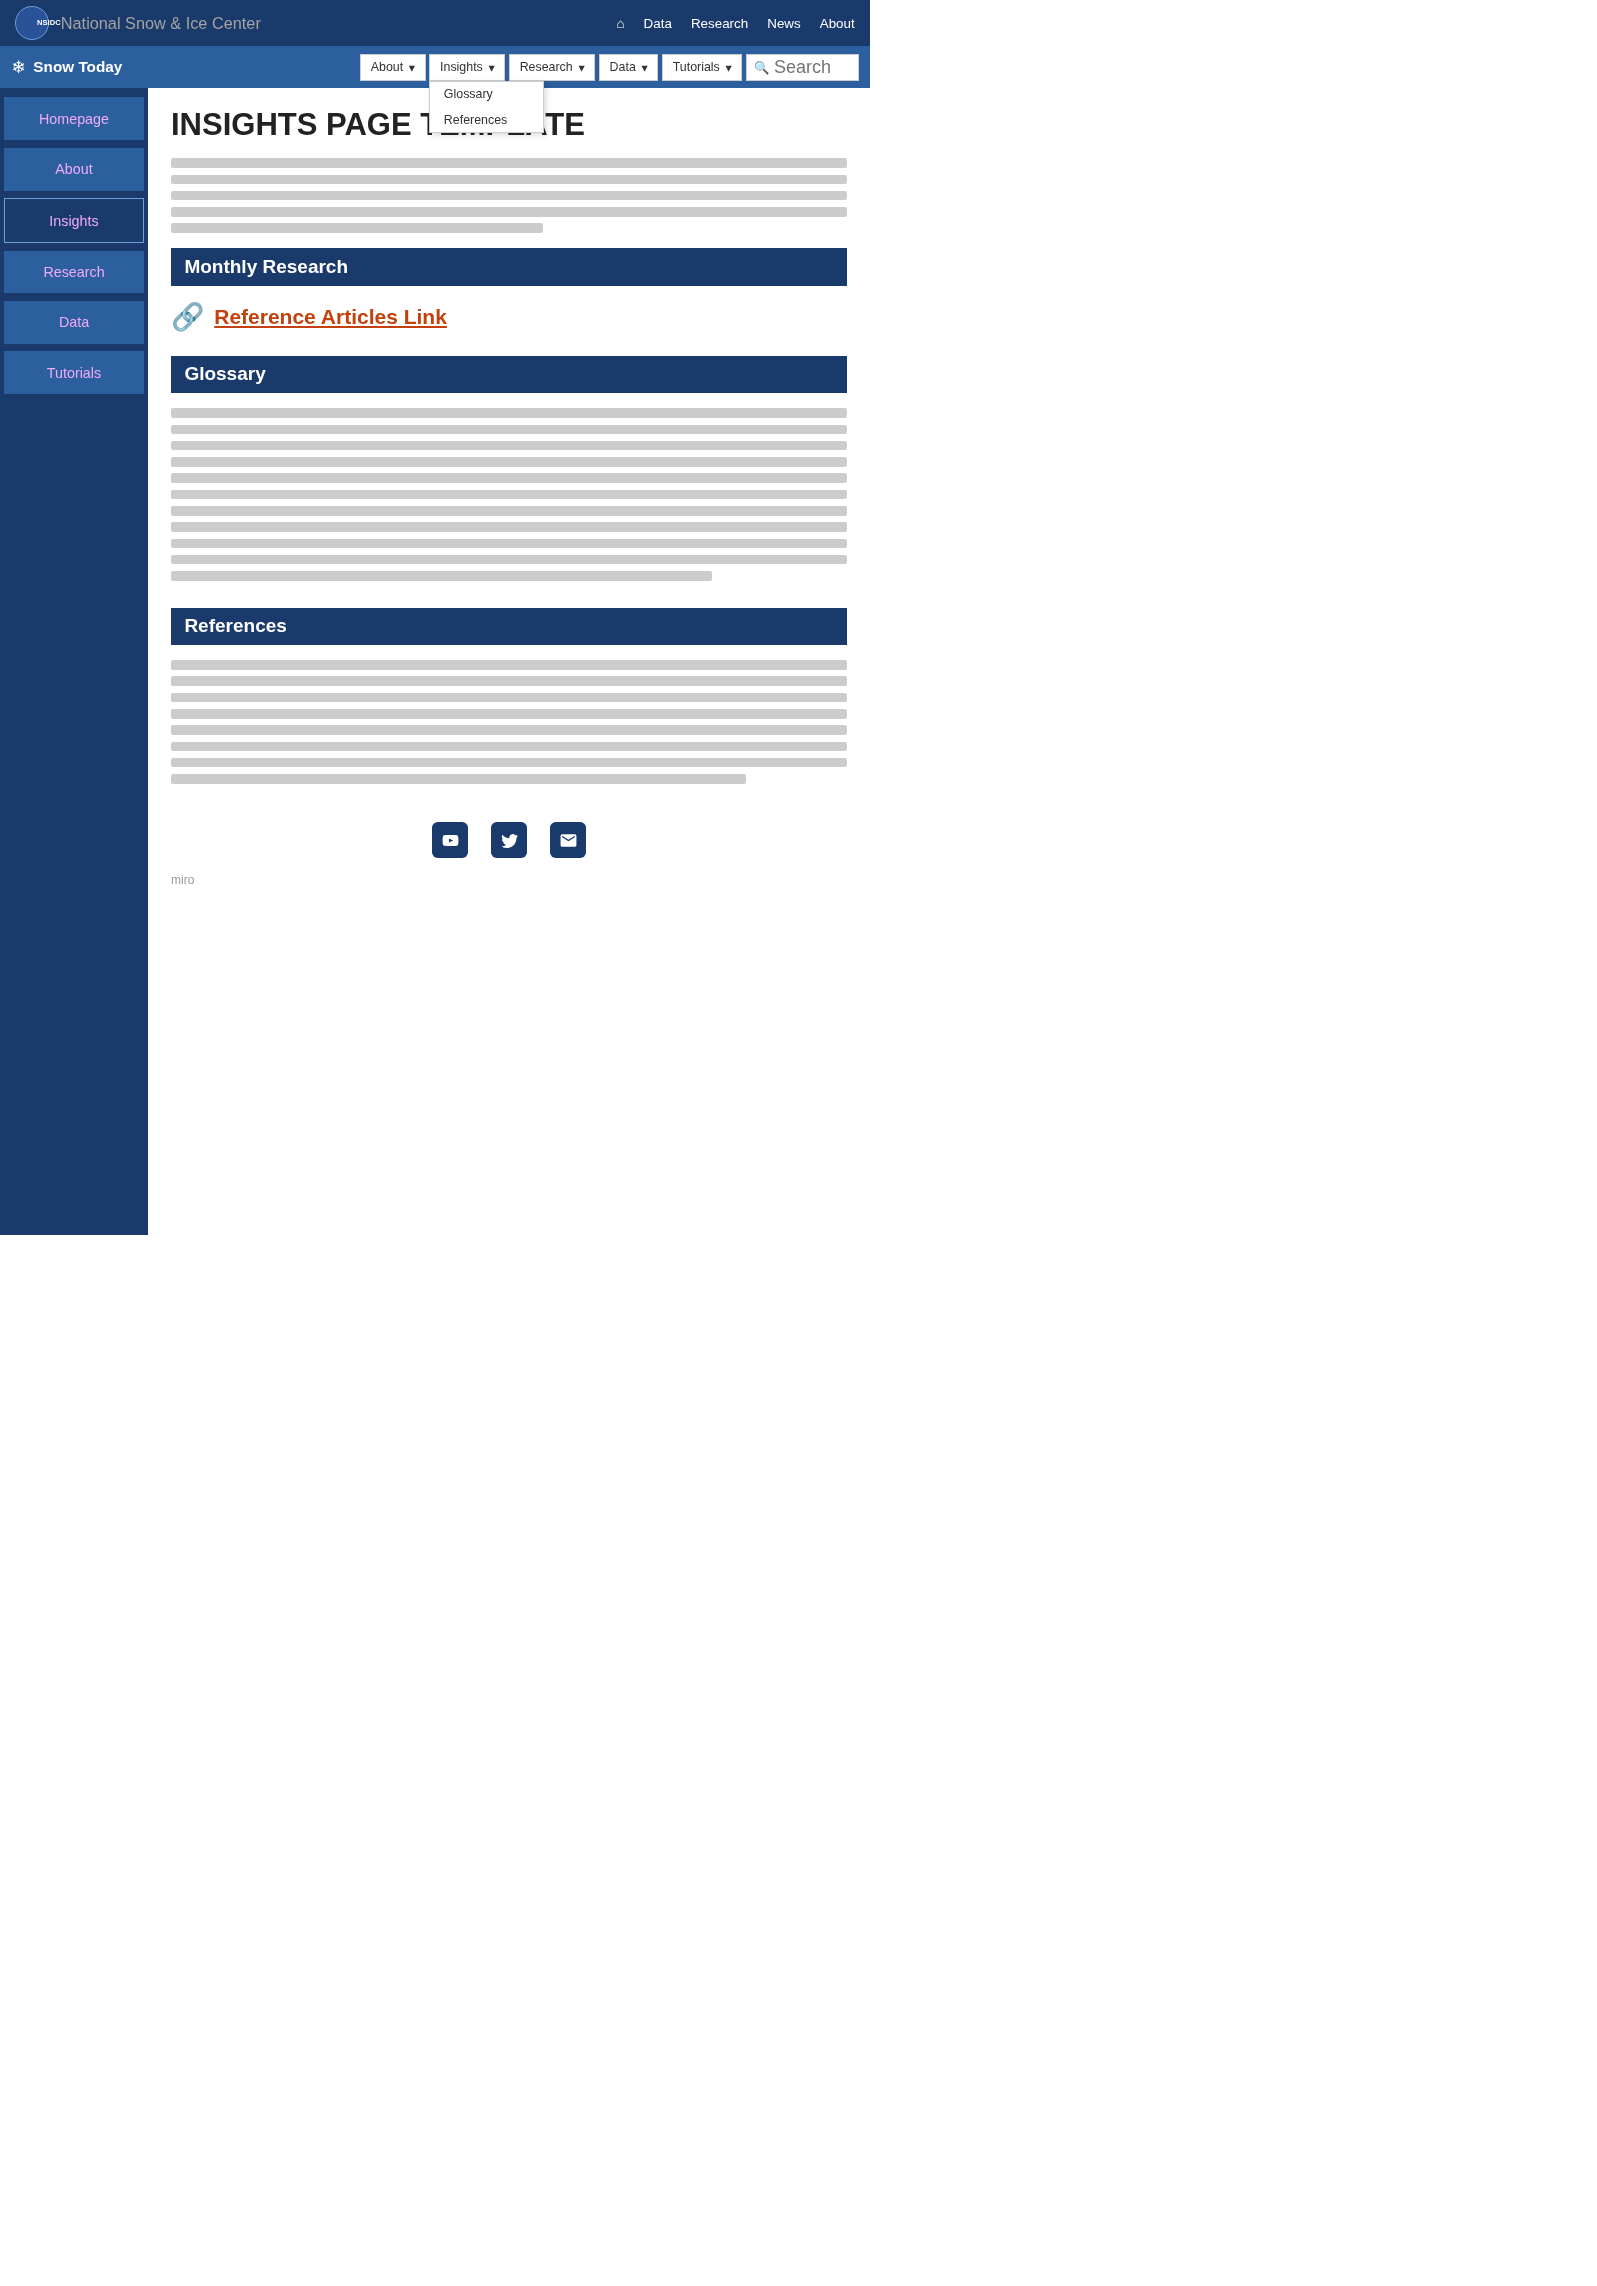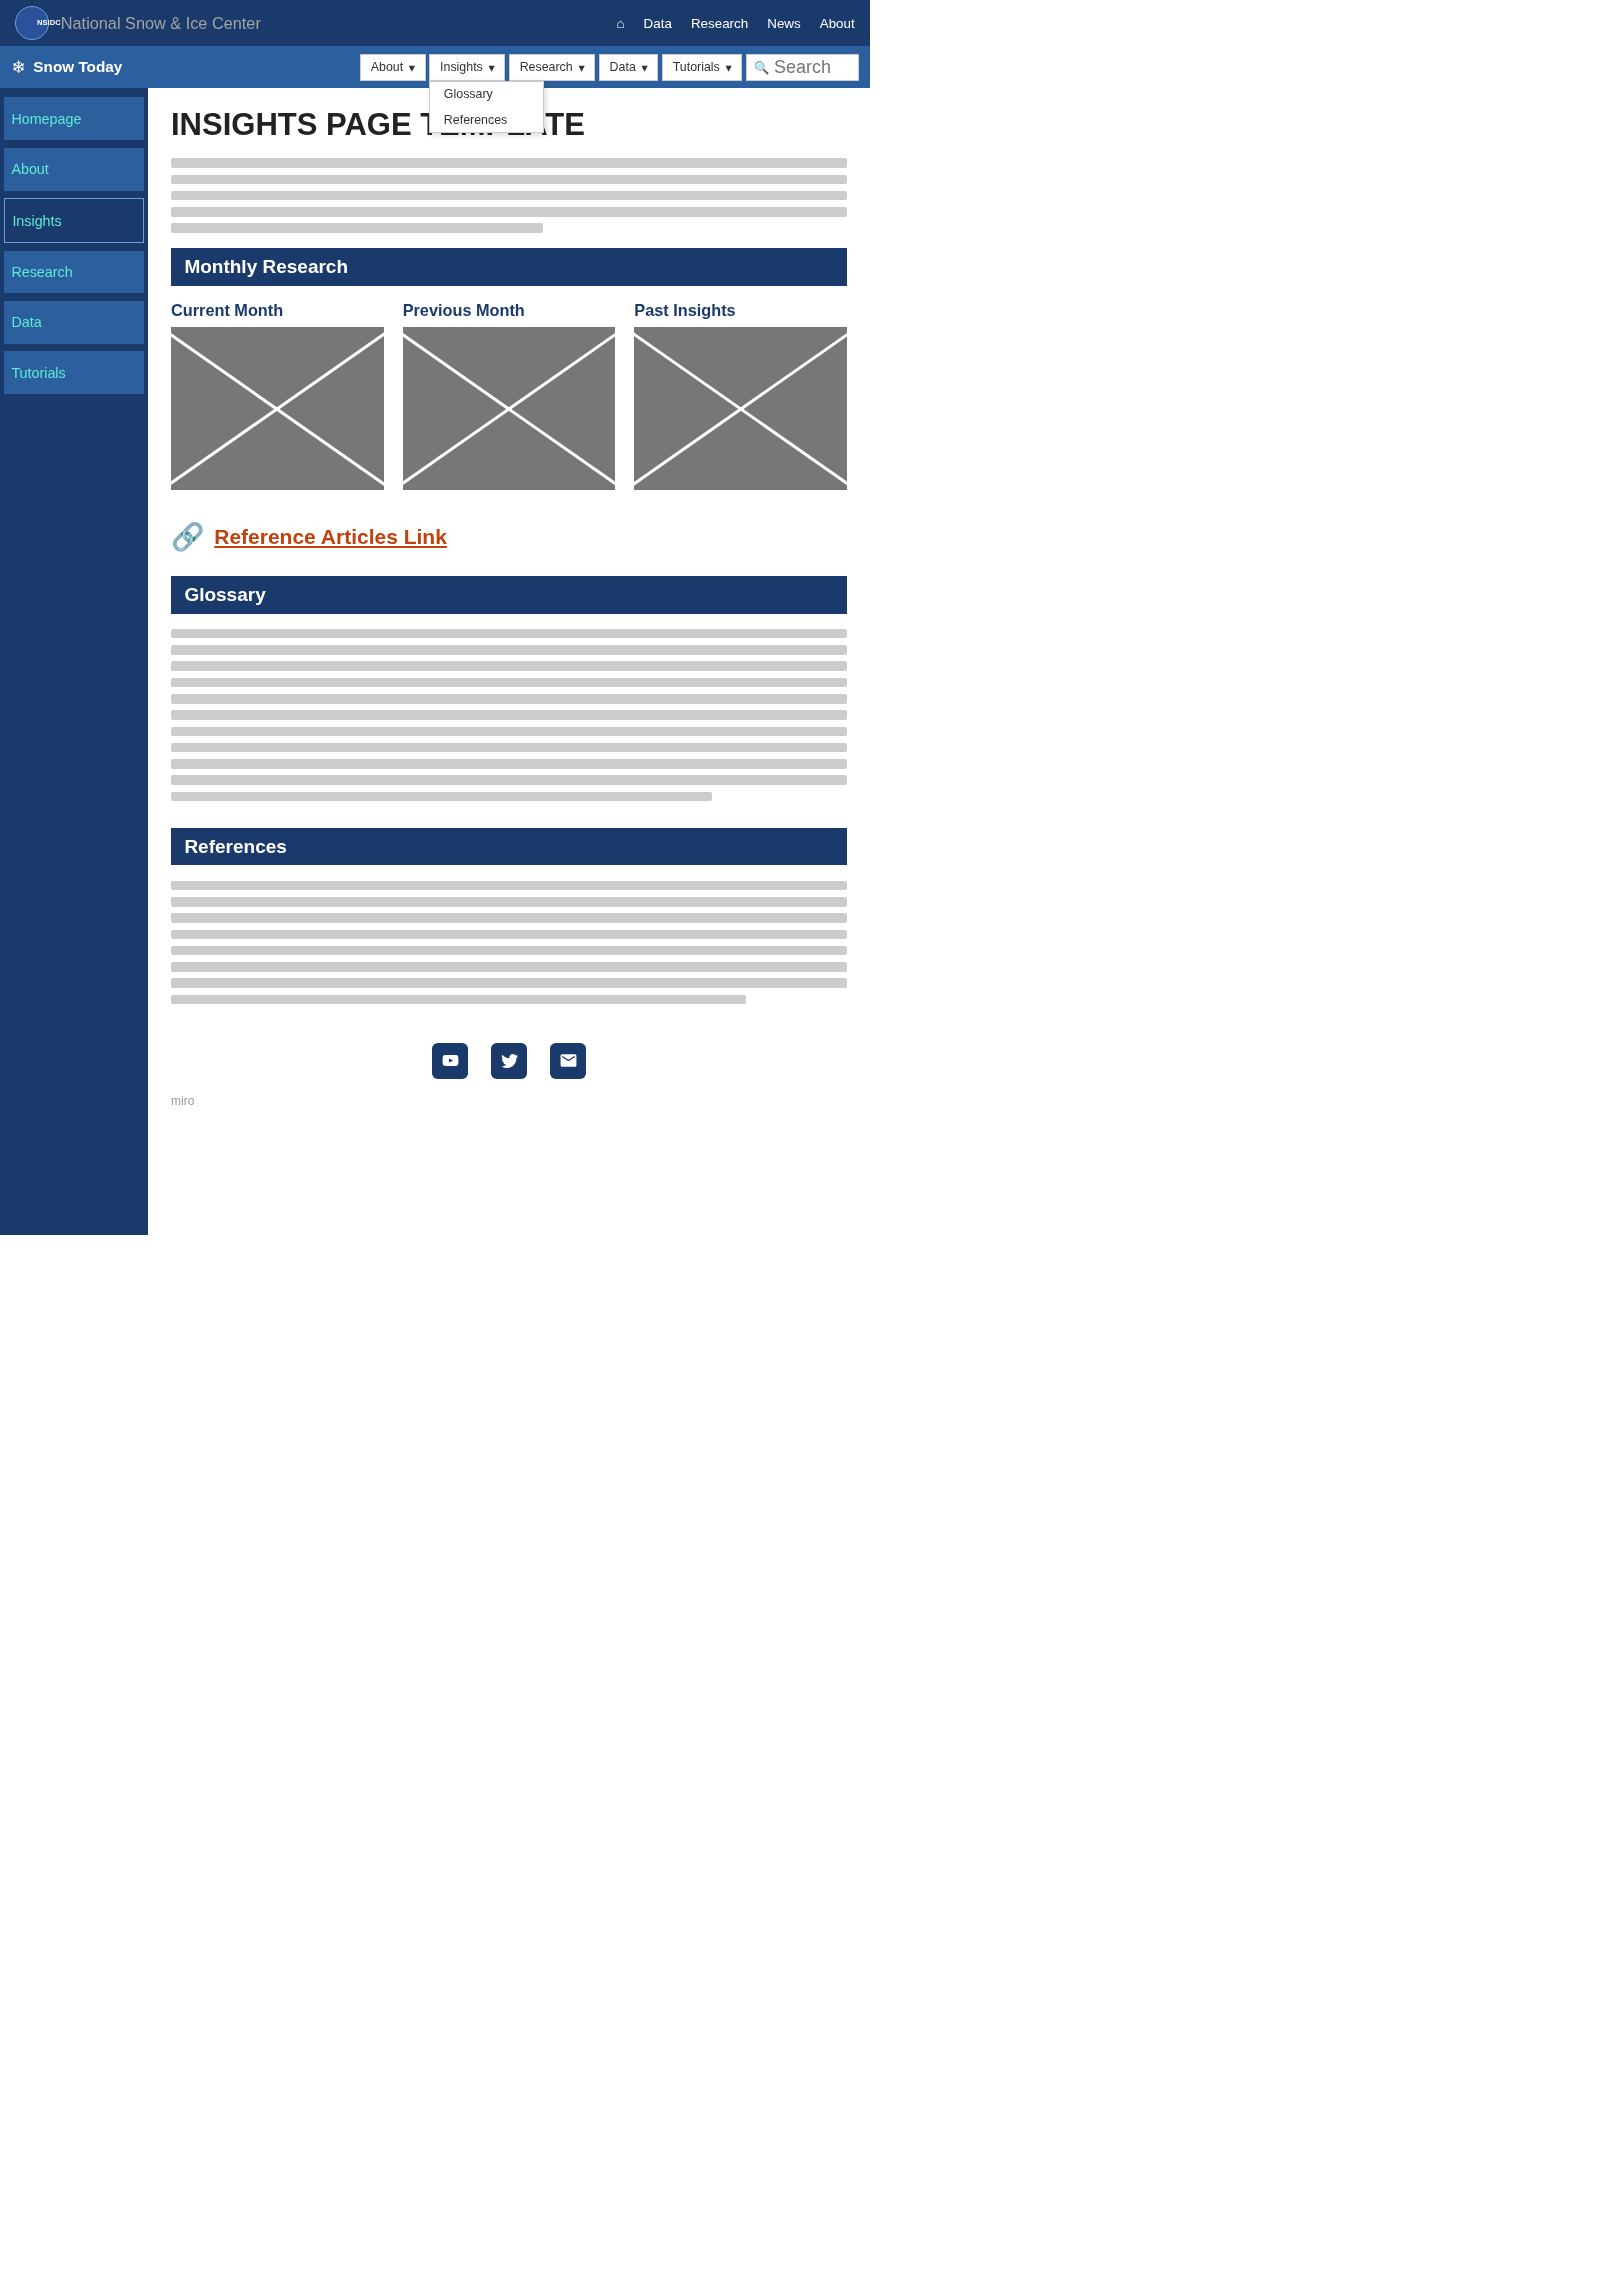--- a/index.html
+++ b/index.html
@@ -149,22 +149,22 @@
       background: #1a3a6b;
       width: 148px;
       flex-shrink: 0;
       display: flex;
       flex-direction: column;
       padding-top: 7.6px;
       gap: 3.8px;
     }
     .sidebar-item {
       background: #2c5f9e;
-      color: #5eead4;
-      text-align: left;
+      color: #f0abfc;
+      text-align: center;
       padding: 13.4px 7.6px;
       font-size: 14.3px;
       cursor: pointer;
       margin: 1.9px 3.8px;
     }
     .sidebar-item.active {
       background: #1a3a6b;
       border: 1px solid #6a9fd8;
     }
 
@@ -373,34 +373,20 @@
     <div class="text-lines">
       <div class="text-line full"></div>
       <div class="text-line full"></div>
       <div class="text-line full"></div>
       <div class="text-line full"></div>
       <div class="text-line short"></div>
     </div>
 
     <div class="section-header">Monthly Research</div>
 
-    <div class="insights-cards">
-      <div class="insight-card">
-        <div class="insight-card-title">Current Month</div>
-        <div class="placeholder-image"></div>
-      </div>
-      <div class="insight-card">
-        <div class="insight-card-title">Previous Month</div>
-        <div class="placeholder-image"></div>
-      </div>
-      <div class="insight-card">
-        <div class="insight-card-title">Past Insights</div>
-        <div class="placeholder-image"></div>
-      </div>
-    </div>
 
     <div class="ref-link-section">
       <span class="chain-icon">🔗</span>
       <span class="ref-link">Reference Articles Link</span>
     </div>
 
     <div class="section-header">Glossary</div>
     <div class="glossary-lines text-lines">
       <div class="text-line full"></div>
       <div class="text-line full"></div>

